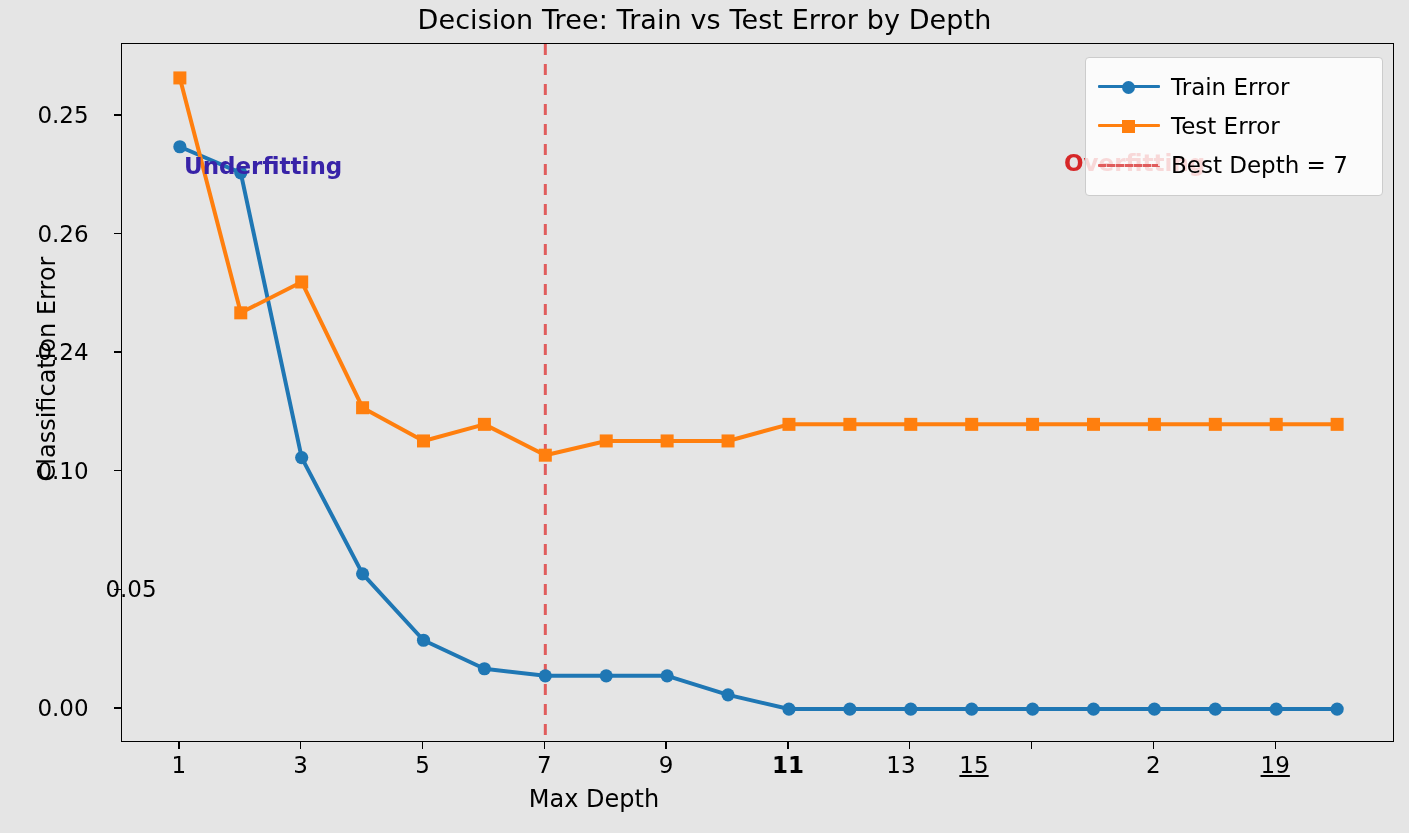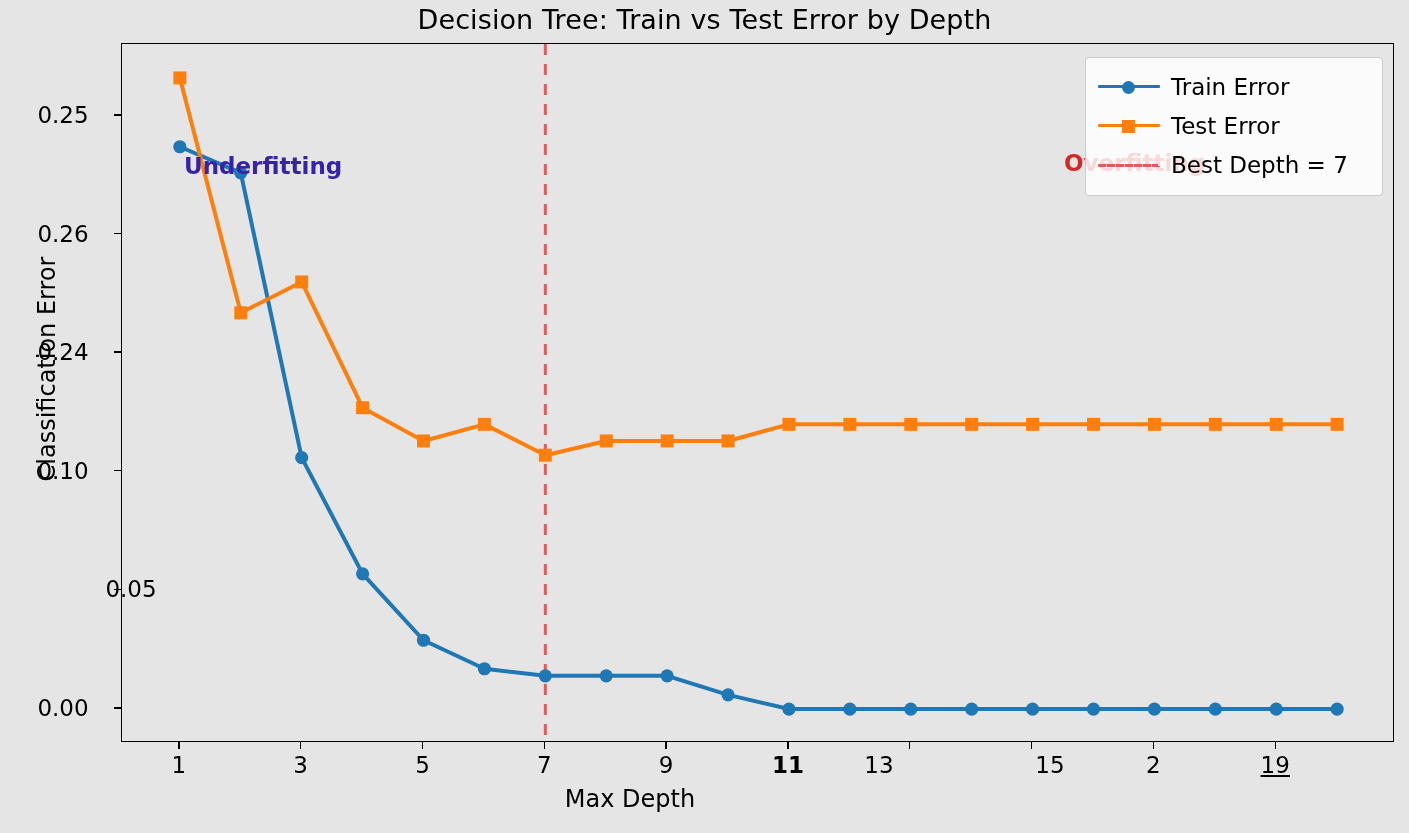--- a/index.html
+++ b/index.html
@@ -63,21 +63,20 @@
   }
   #xlabel {
     position: absolute;
     left: 0;
     top: 785px;
     width: 1188px;
     text-align: center;
     font-size: 24px;
     color: #000000;
     white-space: nowrap;
-    padding-left: 36px;
   }
   .ytick-label {
     position: absolute;
     right: 0;
     width: 92px;
     text-align: center;
     font-size: 23px;
     color: #000000;
     transform: translateY(-50%);
     white-space: nowrap;
@@ -201,23 +200,23 @@
       <div class="xtick-label" style="left: 300.682px;">3</div>
       <div class="xtick-mark" style="left: 299.982px;"></div>
       <div class="xtick-label" style="left: 422.5px;">5</div>
       <div class="xtick-mark" style="left: 421.8px;"></div>
       <div class="xtick-label" style="left: 544.318px;">7</div>
       <div class="xtick-mark" style="left: 543.618px;"></div>
       <div class="xtick-label" style="left: 666.136px;">9</div>
       <div class="xtick-mark" style="left: 665.436px;"></div>
       <div class="xtick-label" style="left: 787.955px; font-weight: bold;">11</div>
       <div class="xtick-mark" style="left: 787.255px;"></div>
-      <div class="xtick-label" style="left: 879px;">13</div>
+      <div class="xtick-label" style="left: 901px;">13</div>
       <div class="xtick-mark" style="left: 909.073px;"></div>
-      <div class="xtick-label" style="left: 1050px;">15</div>
+      <div class="xtick-label" style="left: 974px; text-decoration: underline;">15</div>
       <div class="xtick-mark" style="left: 1030.89px;"></div>
       <div class="xtick-label" style="left: 1153.41px;">2</div>
       <div class="xtick-mark" style="left: 1152.71px;"></div>
       <div class="xtick-label" style="left: 1275.23px; text-decoration: underline;">19</div>
       <div class="xtick-mark" style="left: 1274.53px;"></div>
     </div>
 
   <div id="ylabel">Classification Error</div>
   <div id="xlabel">Max Depth</div>
 

